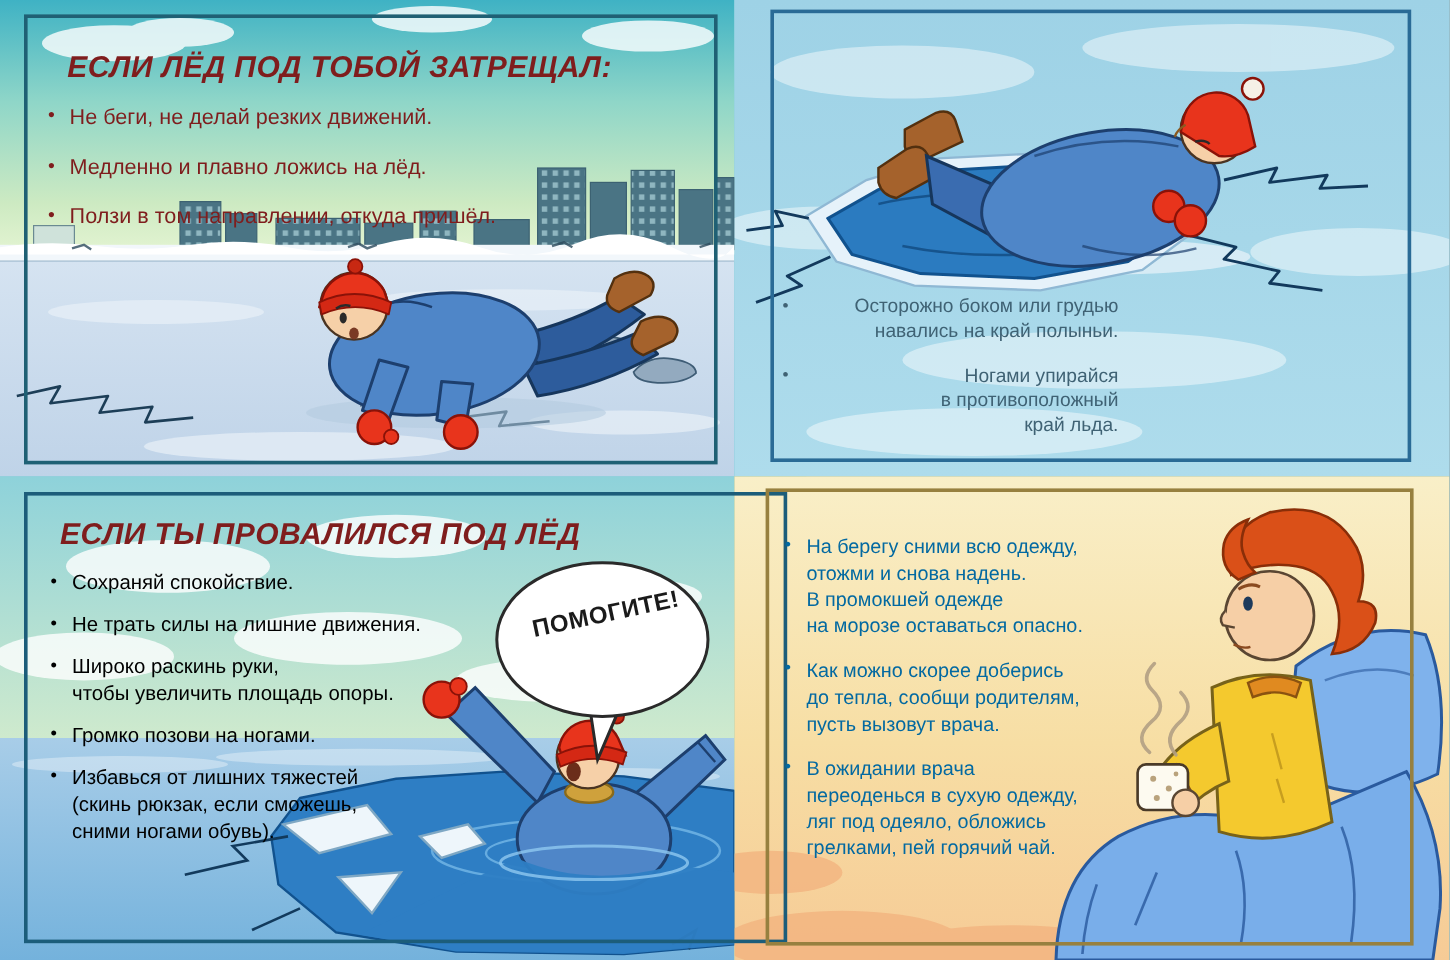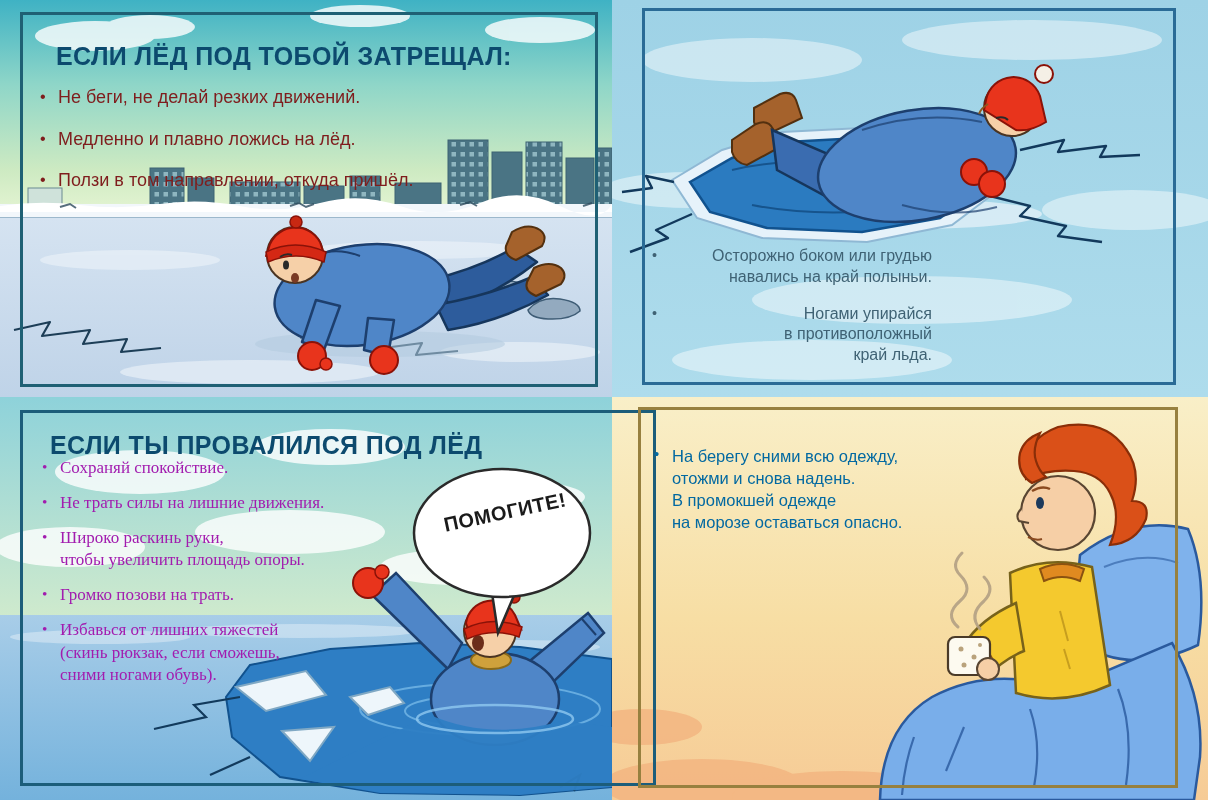--- a/index.html
+++ b/index.html
@@ -10,34 +10,34 @@
   .quad-tr { left:612px; top:0; width:596px; height:397px; background:#a2d6e8; }
   .quad-bl { left:0; top:397px; width:672px; height:403px; background:#8ed0da;padding-left:10px; }
   .quad-br { left:612px; top:397px; width:596px; height:403px; background:#eedc96; }
   .scene { position:absolute; left:0; top:0; z-index:1; display:block; }
   .frame { position:absolute; z-index:2; pointer-events:none; }
   .quad-tl .frame { top:12px; left:20px; right:14px; bottom:10px; border:3px solid #1f6074; }
   .quad-tr .frame { top:8px; left:30px; right:32px; bottom:12px; border:3px solid #2a6b96; }
   .quad-bl .frame { top:13px; left:20px; right:16px; bottom:14px; border:3px solid #1c5d7a; }
   .quad-br .frame { top:10px; left:26px; right:30px; bottom:12px; border:3px solid #97803f; }
   .txt-layer { position:absolute; z-index:3; }
-  .panel-title { font-weight:bold; color:#0c4a6e; letter-spacing:.4px; white-space:nowrap; }
+  .panel-title { font-weight:bold; color:#7f1d1d; letter-spacing:.4px; white-space:nowrap;font-style:italic; }
   .quad-tl .panel-title { left:56px; top:42px; font-size:25px; }
   .quad-bl .panel-title { left:50px; top:34px; font-size:25px; }
   ul.bullets { list-style:none; }
   ul.bullets li { position:relative; padding-left:20px; }
   ul.bullets li::before { content:"•"; position:absolute; left:2px; top:0; font-size:.9em; }
   .txt { white-space:pre-line; }
   .quad-tl ul.bullets { left:38px; top:86px; width:540px; color:#7f1d1d; font-size:18px; line-height:1.25; }
   .quad-tl ul.bullets li { margin-bottom:19px; }
   .quad-tr ul.bullets { color:#3f6274; font-size:16px; line-height:1.3; }
   .quad-tr ul.bullets li { margin-bottom:16px;text-align:right; }
   .tr-col1 { left:38px; top:246px; width:282px; }
   .tr-col2 { left:338px; top:246px; width:234px; }
-  .quad-bl ul.bullets { left:40px; top:60px; width:350px; color:#a21caf; font-size:17px; line-height:1.3;font-family:Liberation Serif, serif; }
+  .quad-bl ul.bullets { left:40px; top:78px; width:350px; color:#000000; font-size:17px; line-height:1.3; }
   .quad-bl ul.bullets li { margin-bottom:13px; }
   .quad-br ul.bullets { left:40px; top:48px; width:310px; color:#0369a1; font-size:16.5px; line-height:1.34; }
   .quad-br ul.bullets li { margin-bottom:15px; }
   .bubble-text { left:424px; top:104px; width:162px; text-align:center; transform:rotate(-12deg);
     font-weight:bold; font-size:20px; color:#1a1a1a; letter-spacing:.5px; z-index:4; }
 </style>
 </head>
 <body>
 
 <div class="poster">
@@ -277,21 +277,21 @@
       </g>
     </svg>
     <div class="frame"></div>
     <div class="txt-layer panel-title">ЕСЛИ ТЫ ПРОВАЛИЛСЯ ПОД ЛЁД</div>
     <div class="txt-layer bubble-text">ПОМОГИТЕ!</div>
     <ul class="txt-layer bullets">
       <li><span class="txt">Сохраняй спокойствие.</span></li>
       <li><span class="txt">Не трать силы на лишние движения.</span></li>
       <li><span class="txt">Широко раскинь руки,
 чтобы увеличить площадь опоры.</span></li>
-      <li><span class="txt">Громко позови на трать.</span></li>
+      <li><span class="txt">Громко позови на ногами.</span></li>
       <li><span class="txt">Избавься от лишних тяжестей
 (скинь рюкзак, если сможешь,
 сними ногами обувь).</span></li>
     </ul>
   </section>
 
   <section class="quad quad-br">
     <svg class="scene" width="596" height="403" viewBox="0 0 596 403">
       <defs>
         <linearGradient id="bgBR" x1="0" y1="0" x2="0" y2="1">
@@ -344,16 +344,23 @@
           </g>
         </g>
       </g>
     </svg>
     <div class="frame"></div>
     <ul class="txt-layer bullets">
       <li><span class="txt">На берегу сними всю одежду,
 отожми и снова надень.
 В промокшей одежде
 на морозе оставаться опасно.</span></li>
+      <li><span class="txt">Как можно скорее доберись
+до тепла, сообщи родителям,
+пусть вызовут врача.</span></li>
+      <li><span class="txt">В ожидании врача
+переоденься в сухую одежду,
+ляг под одеяло, обложись
+грелками, пей горячий чай.</span></li>
     </ul>
   </section>
 
 </div>
 
 </body></html>

